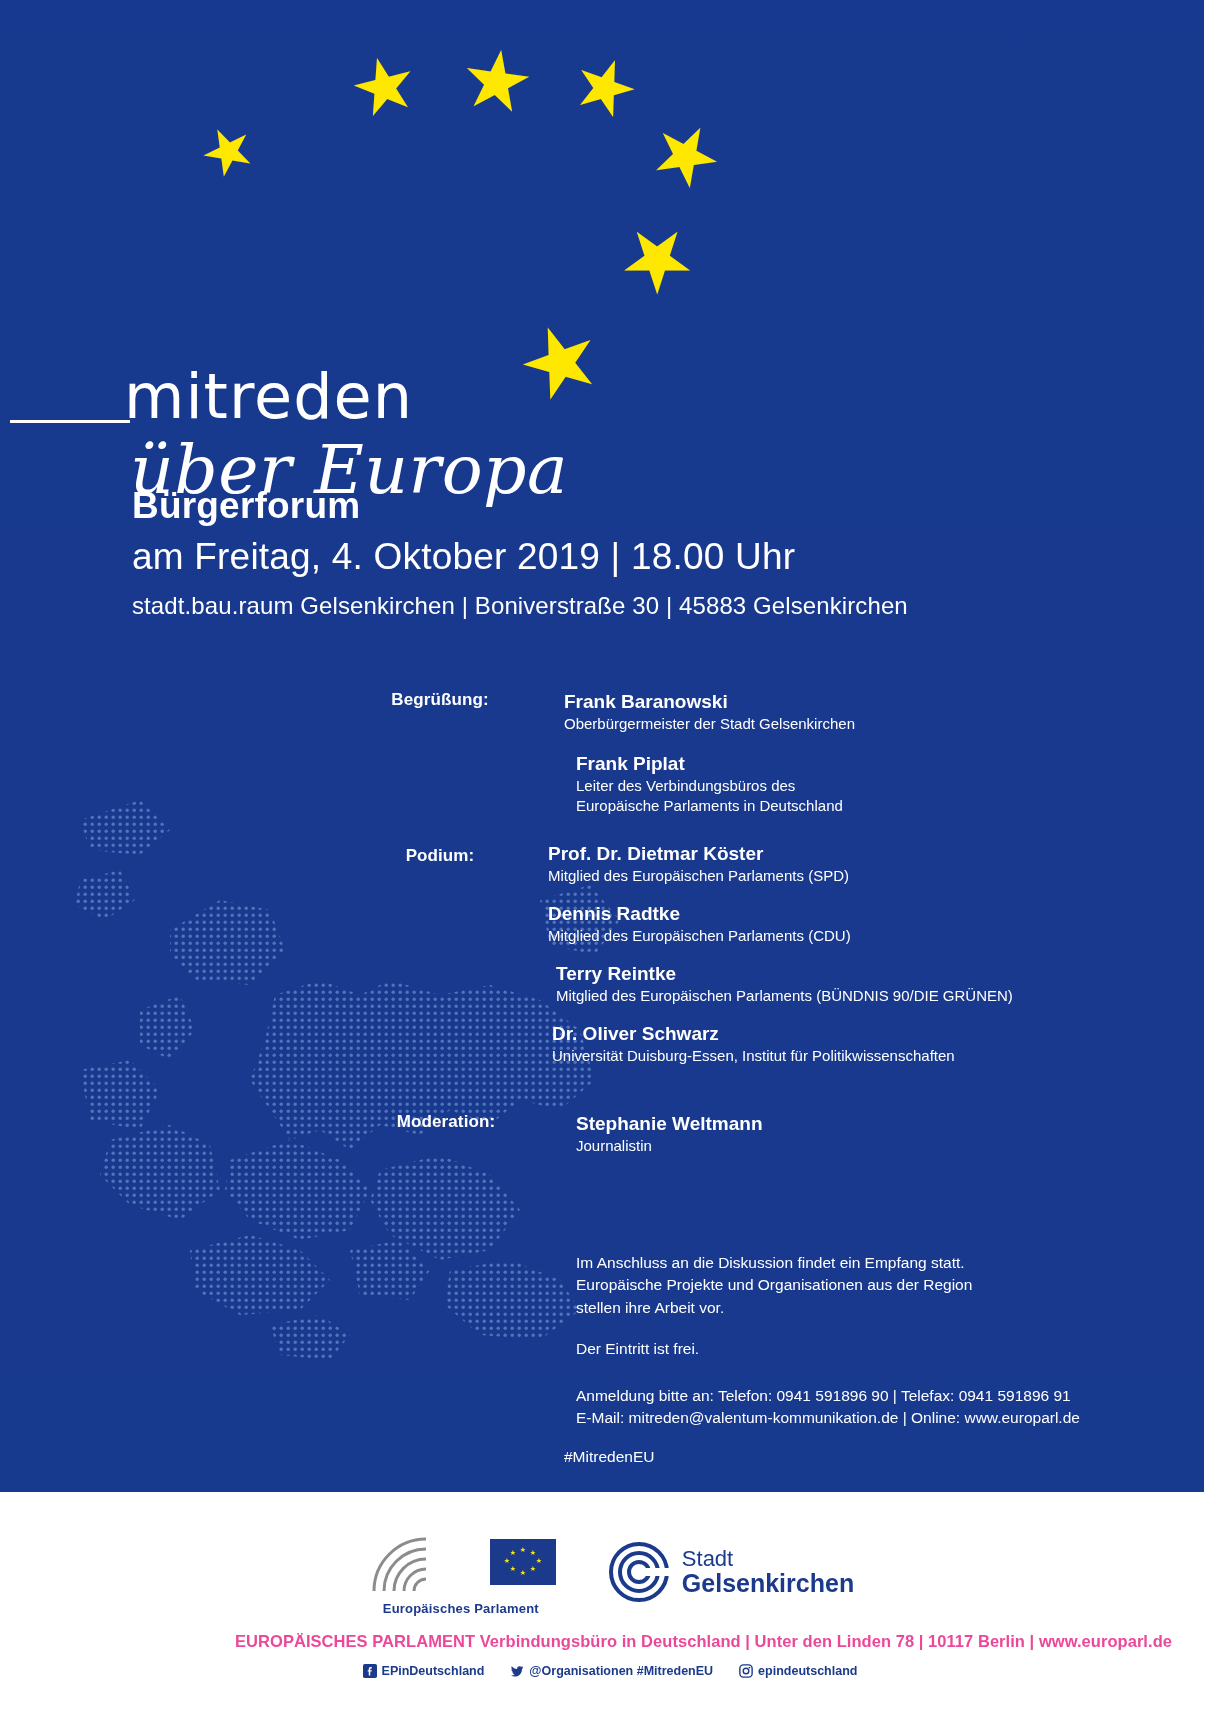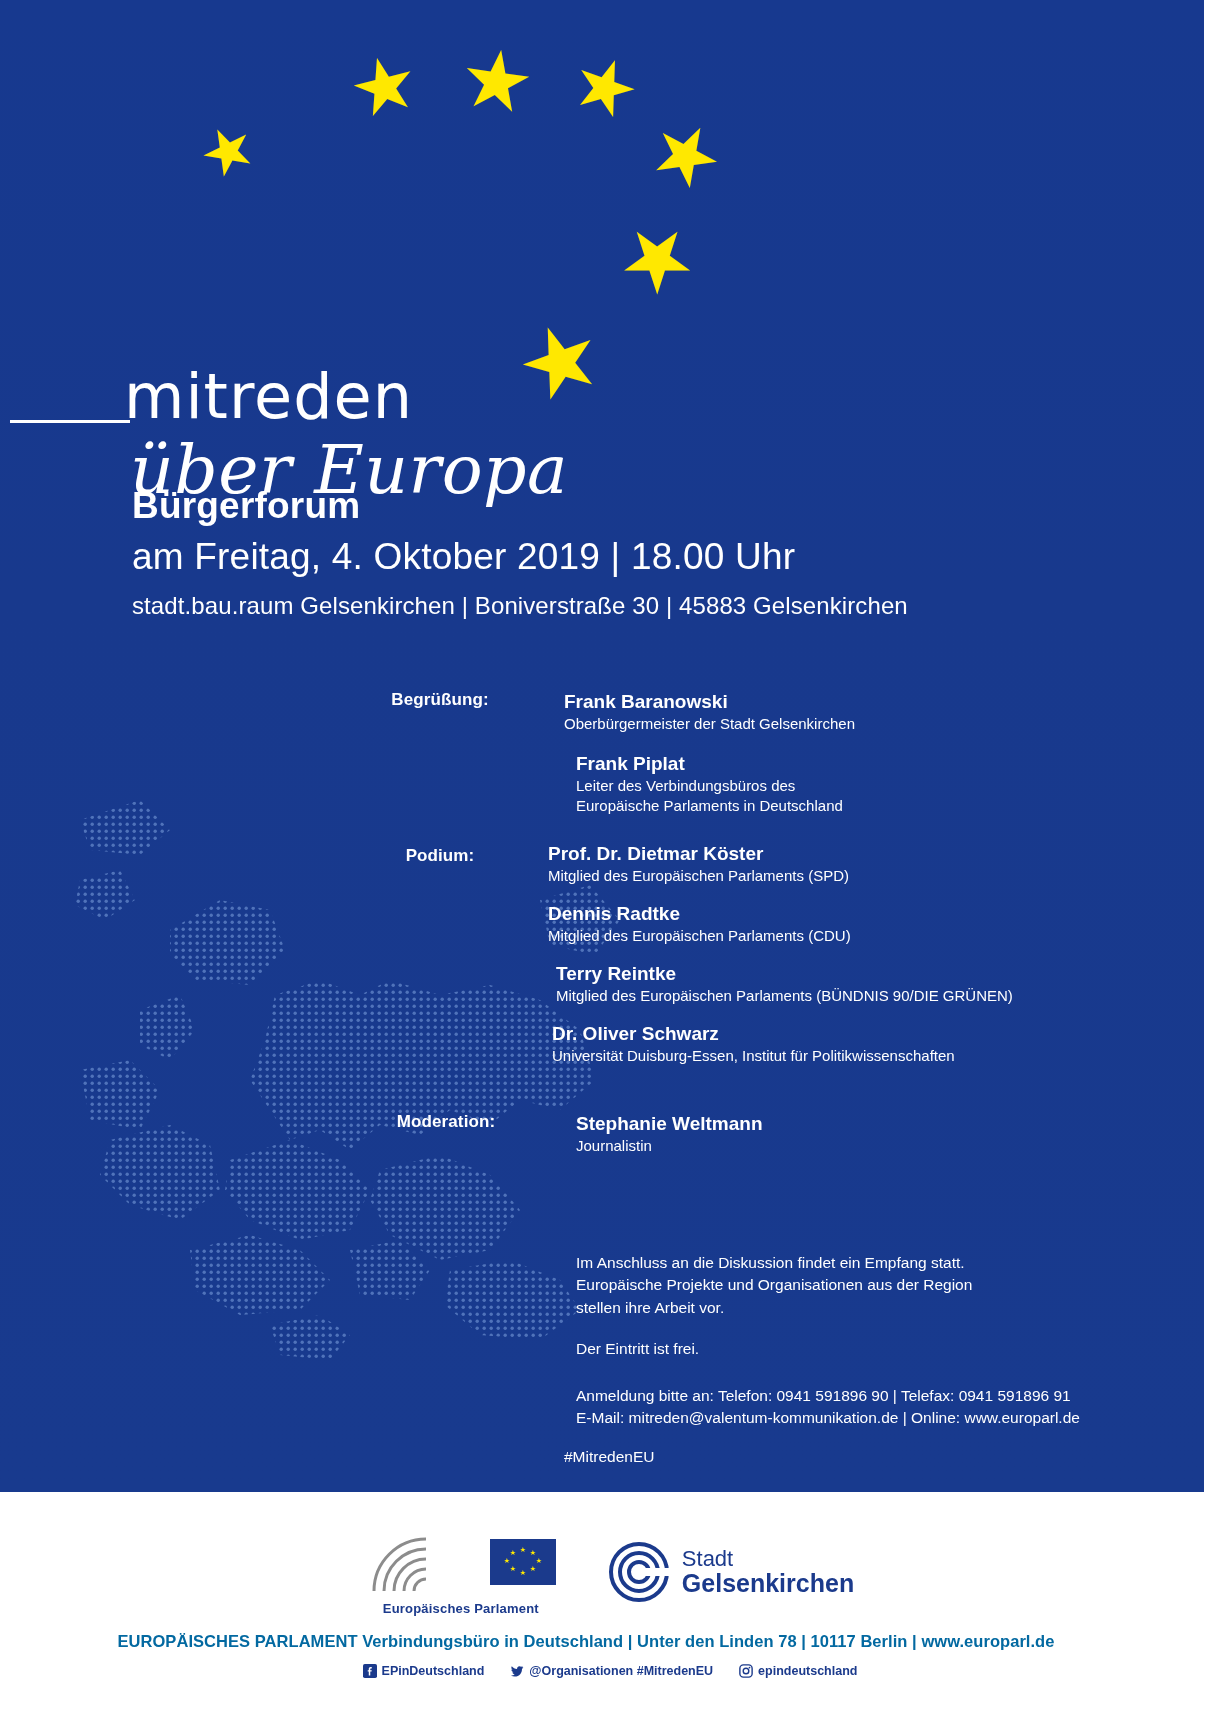--- a/index.html
+++ b/index.html
@@ -84,22 +84,22 @@
   .ep-mark{display:flex;align-items:center;gap:6px;}
   .ep-caption{
     font-size:13px;color:#1b3a8c;font-weight:700;margin-top:6px;letter-spacing:.2px;
   }
   .city-logo{display:flex;align-items:center;gap:12px;}
   .city-text{line-height:1.05;color:#1b3a8c;}
   .city-text .l1{font-size:22px;font-weight:400;}
   .city-text .l2{font-size:25px;font-weight:700;}
 
   .footline{
-    position:absolute;left:0;top:140px;width:1172px;text-align:center;
-    font-size:16.5px;font-weight:700;color:#0369a1;letter-spacing:.05px;
+    position:absolute;left:0;top:140px;width:1172px;text-align:right;
+    font-size:16.5px;font-weight:700;color:#ec4899;letter-spacing:.05px;
   }
   .social{
     position:absolute;left:0;top:172px;width:1220px;
     display:flex;align-items:center;justify-content:center;gap:26px;
     font-size:12.5px;color:#1b3a8c;font-weight:700;
   }
   .social span.item{display:flex;align-items:center;gap:5px;}
   .sicon{width:14px;height:14px;display:inline-block;}
 
   

